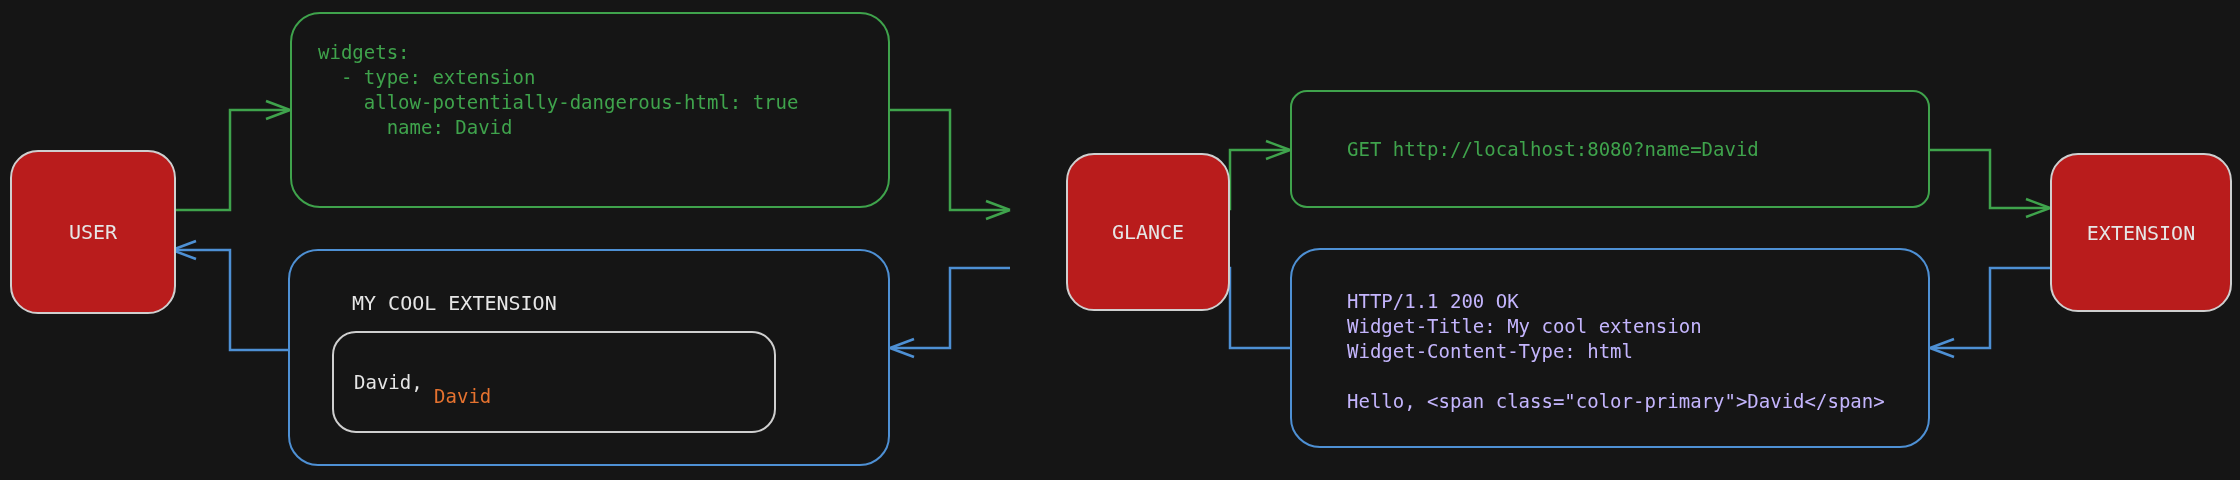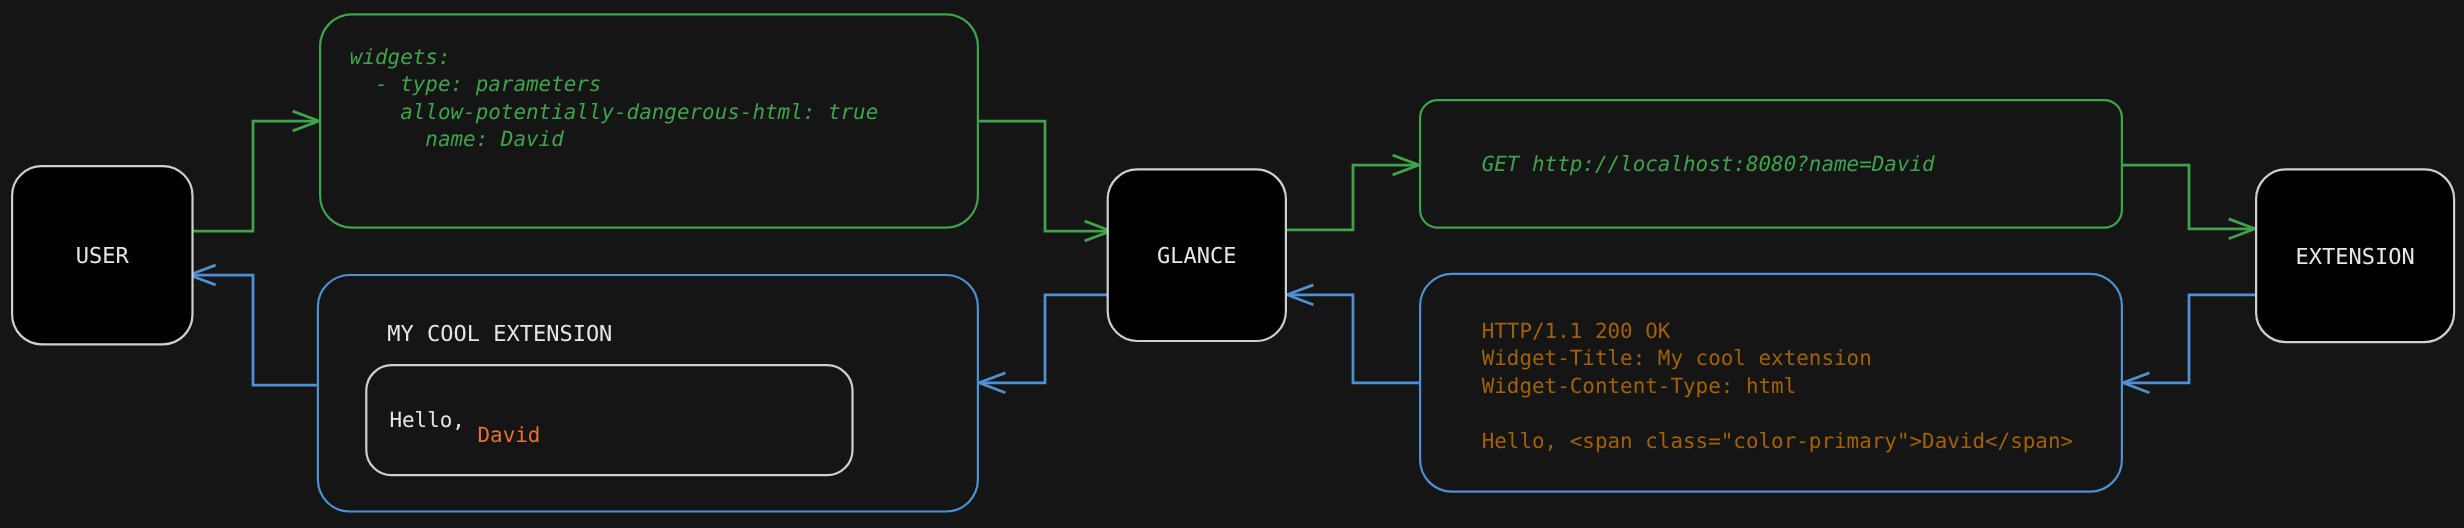--- a/index.html
+++ b/index.html
@@ -15,38 +15,38 @@
 
   .node {
     position: absolute;
     border: 2px solid #cfcfcf;
     border-radius: 28px;
     display: flex;
     align-items: center;
     justify-content: center;
     color: #e6e6e6;
     font-size: 20px;
-    background: #000000;
+    background: #b91c1c;
   }
   .bigbox {
     position: absolute;
     border-radius: 30px;
     background: #151515;
     box-sizing: border-box;
   }
   .green-border { border: 2px solid #3fa34c; }
   .blue-border  { border: 2px solid #4e90d4; }
 
   .codeline {
     white-space: pre;
     font-size: 19px;
     line-height: 25px;
   }
-  .green-text { color: #3fa34c; font-style: italic; }
-  .blue-text  { color: #a16207; }
+  .green-text { color: #3fa34c; }
+  .blue-text  { color: #c4b5fd; }
   .white-text { color: #e6e6e6; }
   .orange-text { color: #e5722f; margin-top: 28px; }
 
   .config-box  { left: 290px; top: 12px;  width: 600px; height: 196px; padding: 26px 0 0 26px; }
   .get-box     { left: 1290px; top: 90px; width: 640px; height: 118px;
                  display: flex; align-items: center; padding-left: 55px; border-radius: 17px; }
   .response-box{ left: 1290px; top: 248px; width: 640px; height: 200px; padding: 39px 0 0 55px; }
   .spacer-line { height: 25px; }
 
   .rendered-box{ left: 288px; top: 249px; width: 602px; height: 217px; }
@@ -55,21 +55,21 @@
     font-size: 20px; line-height: 20px; color: #e6e6e6; white-space: pre;
   }
   .inner-box {
     position: absolute; left: 42px; top: 80px; width: 420px; height: 98px;
     border: 2px solid #cfcfcf; border-radius: 24px;
     display: flex; align-items: center; padding-left: 20px;
     font-size: 19px; white-space: pre;
   }
 
   .user-node      { left: 10px;   top: 150px; width: 162px; height: 160px; }
-  .glance-node    { left: 1006px; top: 153px; width: 160px; height: 154px; }
+  .glance-node    { left: 1066px; top: 153px; width: 160px; height: 154px; }
   .extension-node { left: 2050px; top: 153px; width: 178px; height: 155px; }
 </style>
 </head>
 <body>
 
 <div class="canvas">
 
   <svg class="wires" width="2240" height="480" viewBox="0 0 2240 480">
     <g stroke="#3fa34c" stroke-width="2.5" fill="none">
       <path d="M172 210 H230 V110 H288"></path>
@@ -92,29 +92,29 @@
       <path d="M196 241 L172 250 M196 259 L172 250"></path>
     </g>
   </svg>
 
   <div class="node user-node">
     <span>USER</span>
   </div>
 
   <div class="bigbox green-border config-box">
     <div class="codeline green-text">widgets:</div>
-    <div class="codeline green-text">  - type: parameters</div>
+    <div class="codeline green-text">  - type: extension</div>
     <div class="codeline green-text">    allow-potentially-dangerous-html: true</div>
     <div class="codeline green-text">      name: David</div>
   </div>
 
   <div class="bigbox blue-border rendered-box">
     <div class="widget-title">MY COOL EXTENSION</div>
     <div class="inner-box">
-      <span class="white-text">Hello, </span>
+      <span class="white-text">David, </span>
       <span class="orange-text">David</span>
     </div>
   </div>
 
   <div class="node glance-node">
     <span>GLANCE</span>
   </div>
 
   <div class="bigbox green-border get-box">
     <div class="codeline green-text">GET http://localhost:8080?name=David</div>

